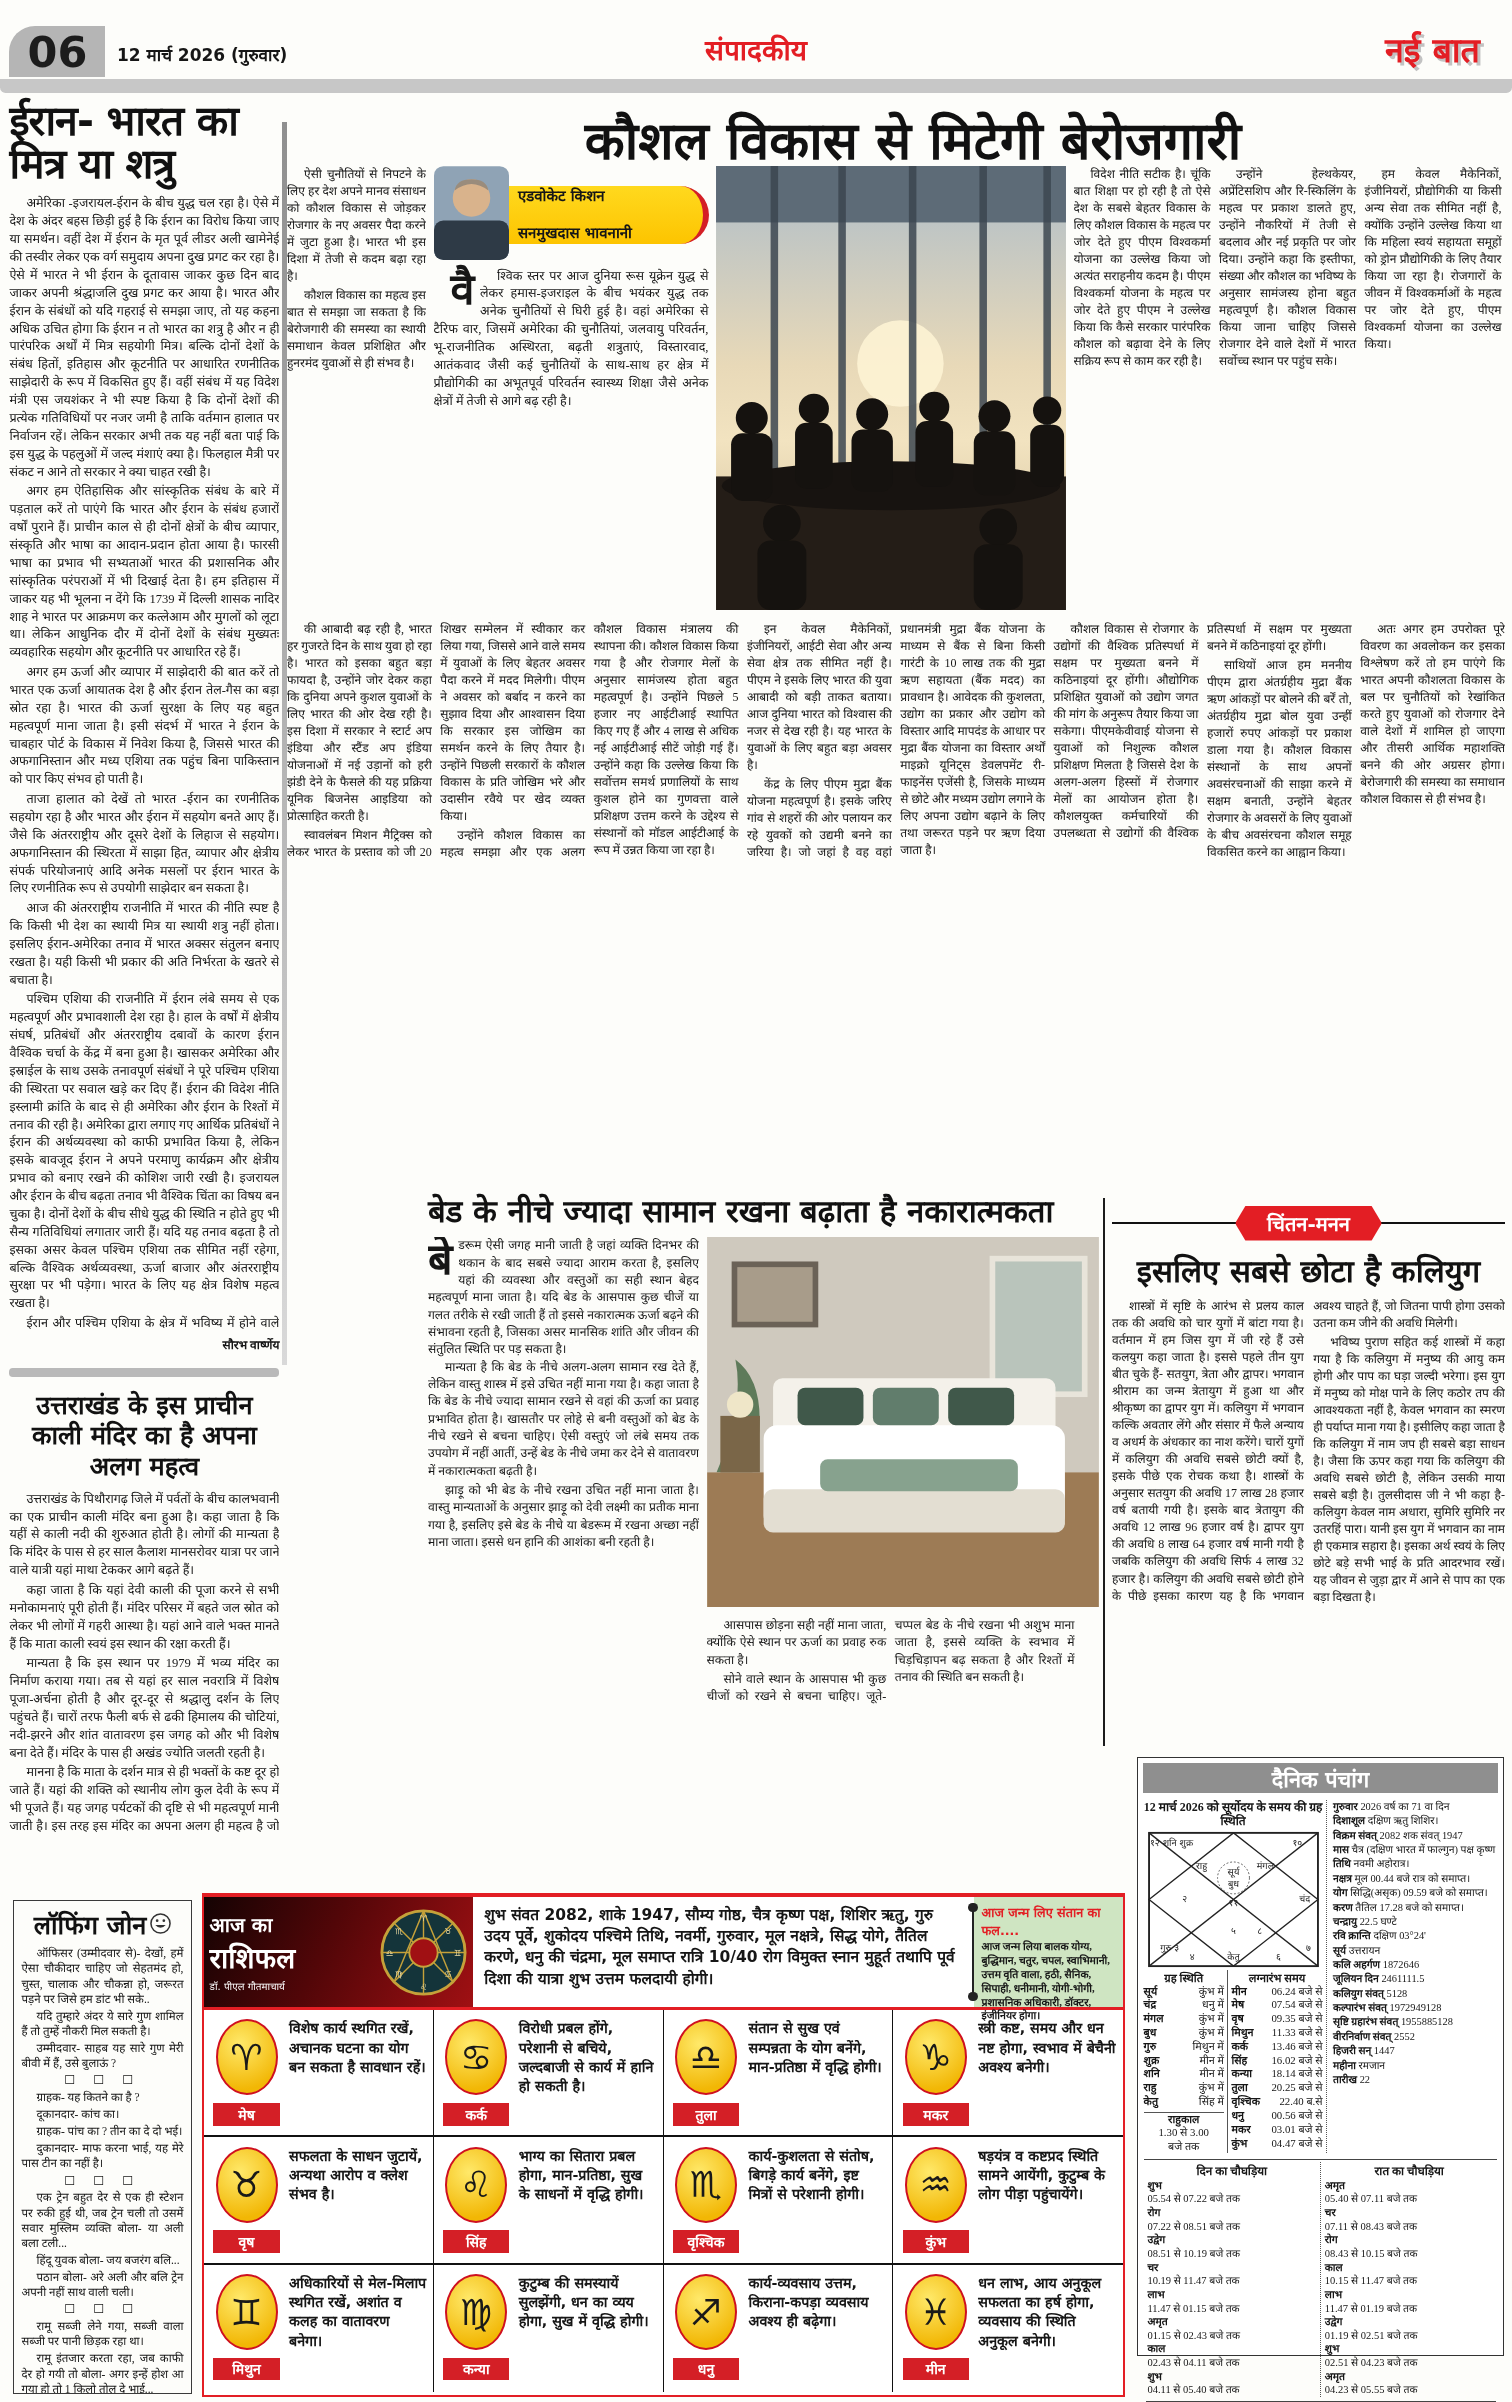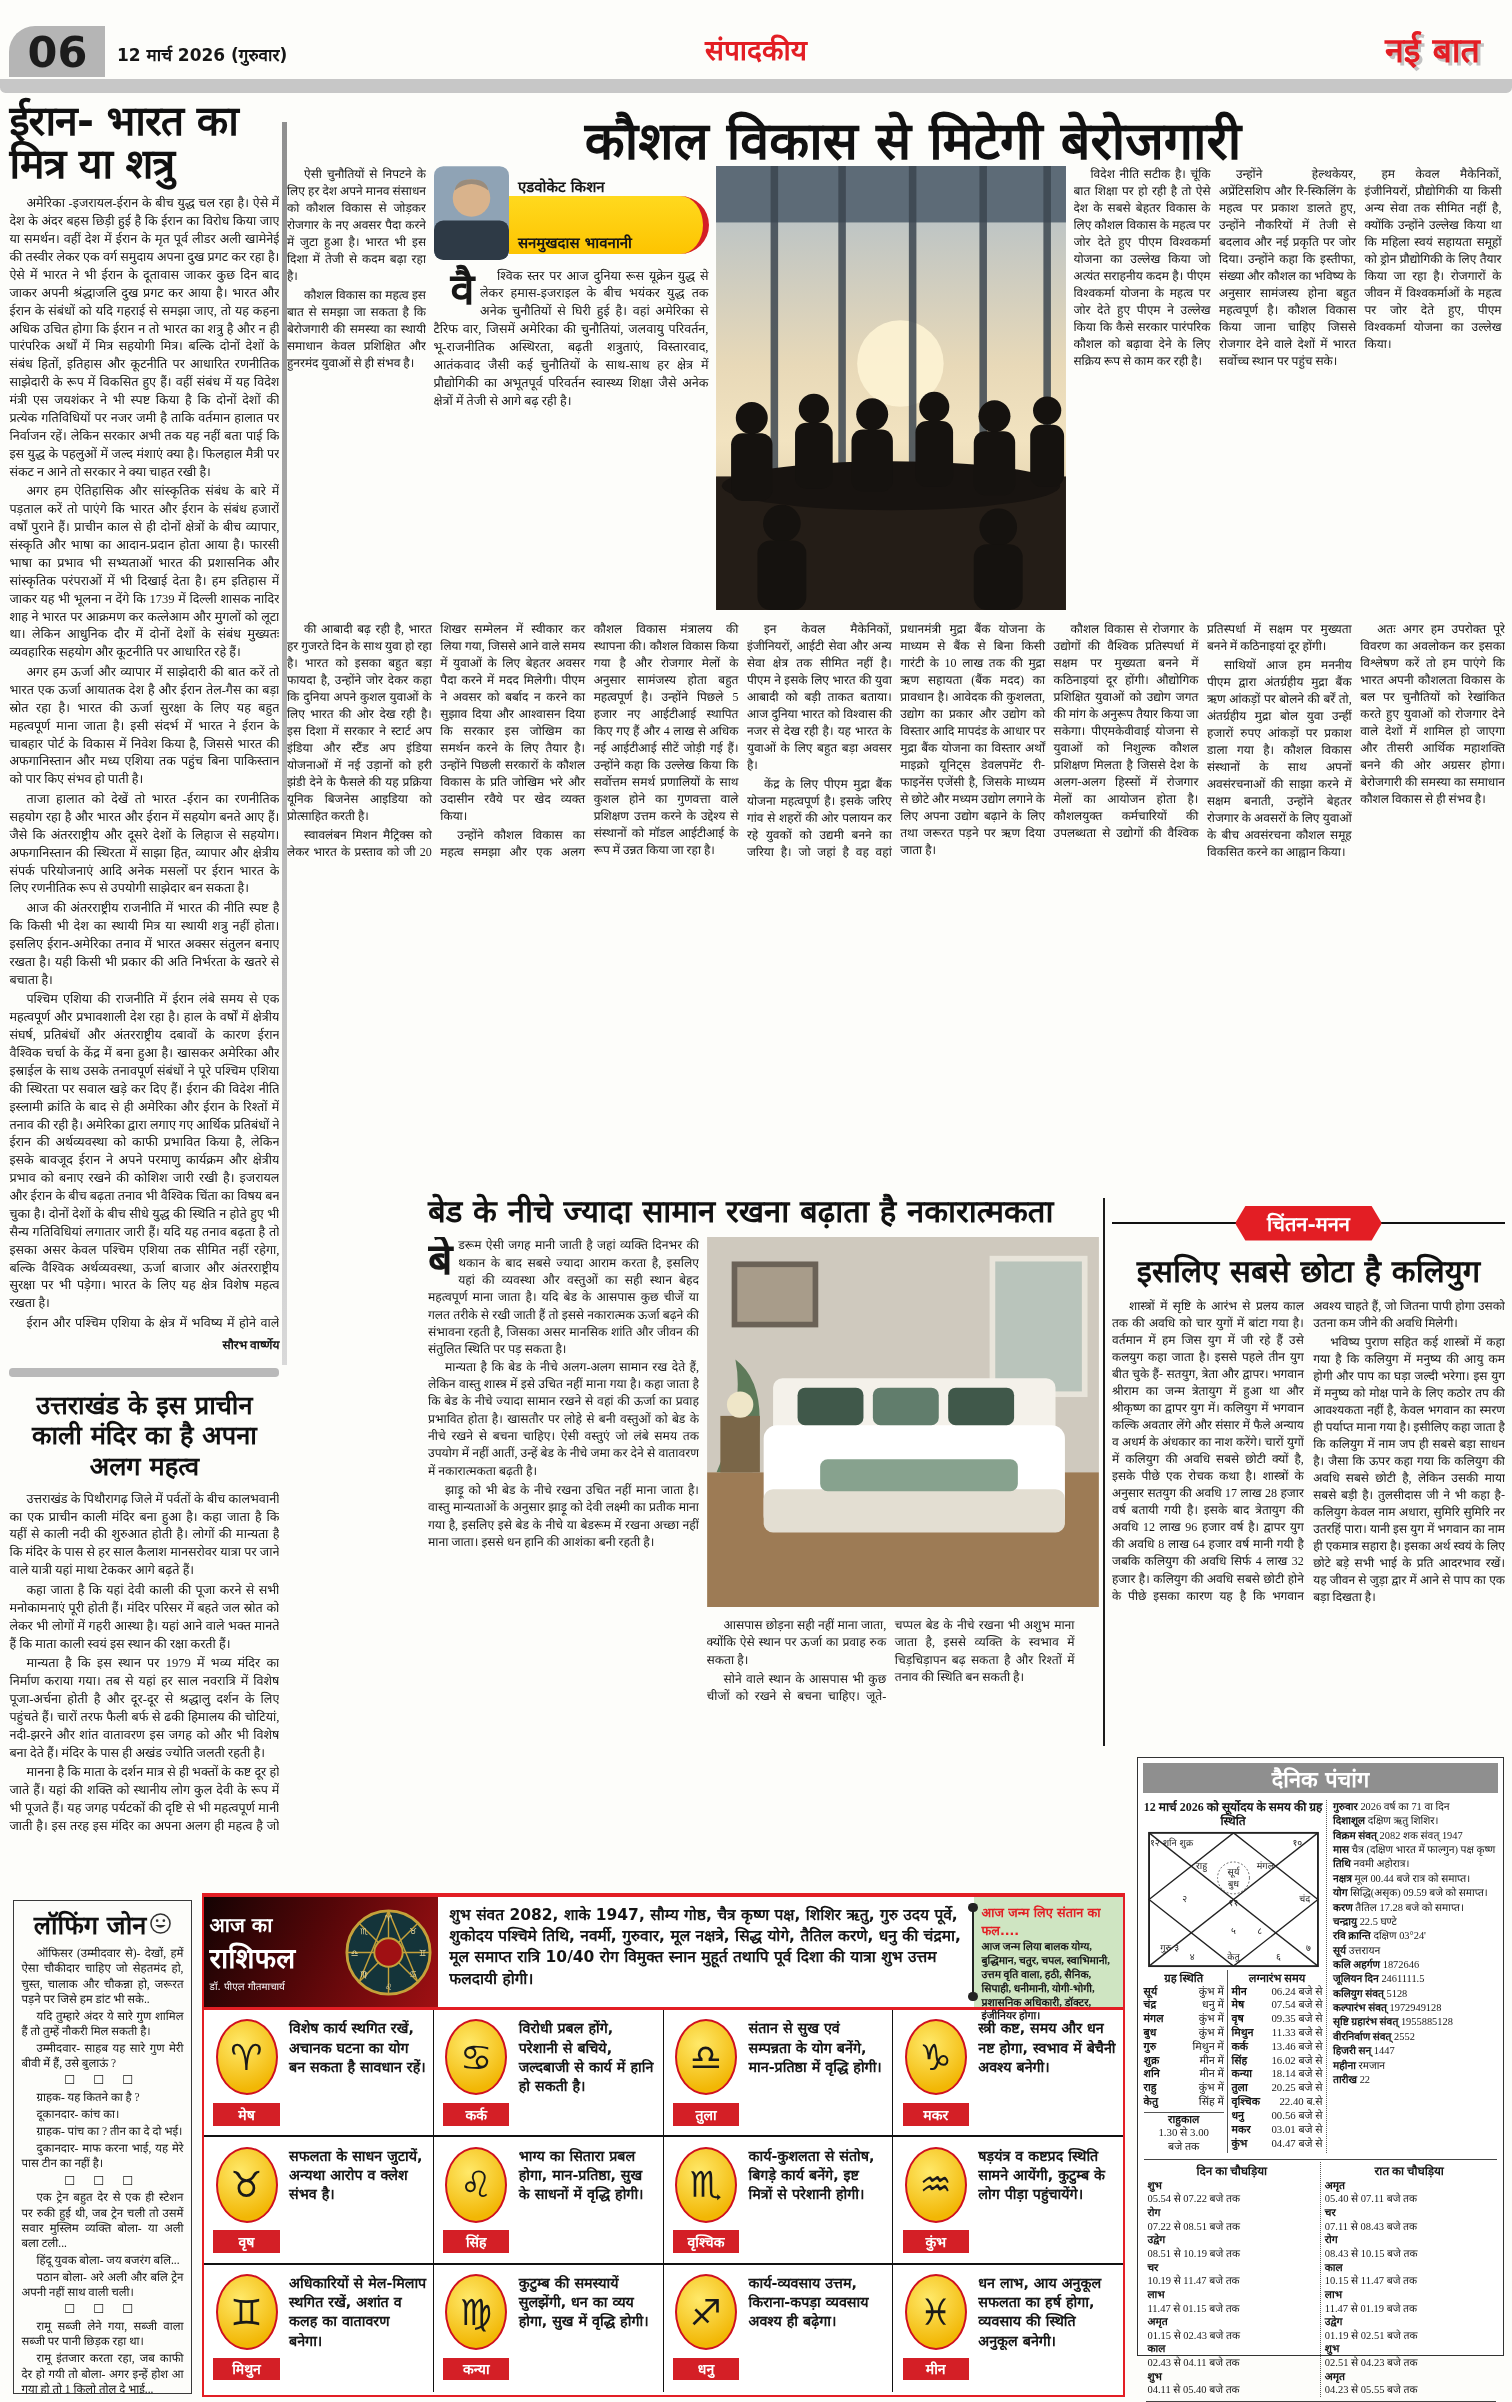--- a/index.html
+++ b/index.html
@@ -26,23 +26,23 @@
   #temple-headline{font-size:25.4px;line-height:1.2;text-align:center;margin:0 0 9.4px 0;}
   #temple-body{height:341px;overflow:hidden;}
   #iran-shadow{position:absolute;left:282px;top:122px;width:4.7px;height:1243px;
                background:linear-gradient(180deg,#8f8f8f,#d9d9d9);}
   
   #skill-headline{position:absolute;left:301px;top:87px;width:1192px;text-align:center;font-size:52px;margin:16px;}
   #skill-row1{position:absolute;left:287px;top:166px;width:1218px;height:444px;display:flex;gap:7.5px;}
   .sk-col{width:139px;height:444px;overflow:hidden;font-size:12px;}
   #skill-open{width:275px;height:444px;overflow:hidden;}
   #author-wrap{display:flex;margin-bottom:7.5px;}
-  #byline-box{flex:1;margin-top:30px;height:58px;background:linear-gradient(180deg,#ffd91e,#fdc400);
+  #byline-box{flex:1;margin-top:20px;height:58px;background:linear-gradient(180deg,#ffd91e,#fdc400);
               border-radius:0 32px 32px 0;border-right:6.6px solid #d41f26;display:flex;flex-direction:column;
-              justify-content:flex-end;padding-left:9.4px;font-family:"DejaVu Sans",sans-serif;font-weight:800;font-size:15px;gap:34px;}
+              justify-content:space-between;padding-left:9.4px;font-family:"DejaVu Sans",sans-serif;font-weight:800;font-size:15px;}
   .dropcap{float:left;font-family:"DejaVu Sans",sans-serif;font-weight:900;font-size:43px;line-height:.85;
            padding:3.8px 5.6px 0 0;}
   #skill-photo{width:350px;height:444px;}
   #skill-right{width:428px;height:444px;overflow:hidden;column-count:3;column-gap:8.5px;font-size:12px;}
   #skill-bottom{position:absolute;left:287px;top:621px;width:1218px;height:563px;overflow:hidden;
                 column-count:8;column-gap:8.5px;font-size:12px;}
   
   #bed-art{position:absolute;left:428px;top:1194px;width:670px;}
   #bed-headline{font-size:31px;margin:0 0 9.4px 0;line-height:1.1;}
   #bed-flex{display:flex;gap:7.5px;}
@@ -62,21 +62,21 @@
   
   #laugh-box{position:absolute;left:13px;top:1900px;width:179px;height:494px;border:1.9px solid #3a3a3a;
              padding:5.6px 7.5px;box-sizing:border-box;overflow:hidden;}
   #laugh-title{font-size:25.4px;text-align:center;margin:0 0 5.6px 0;display:flex;align-items:center;justify-content:center;gap:3.8px;}
   .joke{font-size:11.5px;line-height:1.32;text-align:justify;text-indent:15px;margin:0 0 1.9px 0;}
   .joke-sep{text-align:center;font-size:12.2px;letter-spacing:7.5px;margin:1.9px 0;}
   
   #rashi-wrap{position:absolute;left:202px;top:1893px;width:923px;height:504px;box-sizing:border-box;
               border:2.8px solid #e31e24;border-top:4.7px solid #e31e24;background:#fff;}
   #rashi-strip{display:flex;height:110px;border-bottom:3.8px solid #e31e24;}
-  #rashi-titlebox{width:234px;background:linear-gradient(115deg,#140303 0%,#520608 45%,#a01013 100%);
+  #rashi-titlebox{width:269px;background:linear-gradient(115deg,#140303 0%,#520608 45%,#a01013 100%);
                   color:#fff;display:flex;align-items:center;padding:3.8px 5.6px;box-sizing:border-box;}
   #rashi-title-txt{flex:1;font-family:"DejaVu Sans",sans-serif;}
   #rashi-t1{font-size:20px;font-weight:800;}
   #rashi-t2{font-size:28px;font-weight:900;}
   #rashi-t3{font-size:10px;margin-top:3.8px;}
   #rashi-intro{flex:1;padding:7.5px 11.3px;font-weight:700;font-size:15.5px;line-height:1.38;
                font-family:"DejaVu Sans",sans-serif;}
   #strip-sep{width:1.9px;background:#222;margin:7.5px 0;position:relative;}
   #strip-sep::before,#strip-sep::after{content:"";position:absolute;left:-3.8px;width:9.4px;height:9.4px;border-radius:50%;background:#222;}
   #strip-sep::before{top:-1.9px}#strip-sep::after{bottom:-1.9px}

